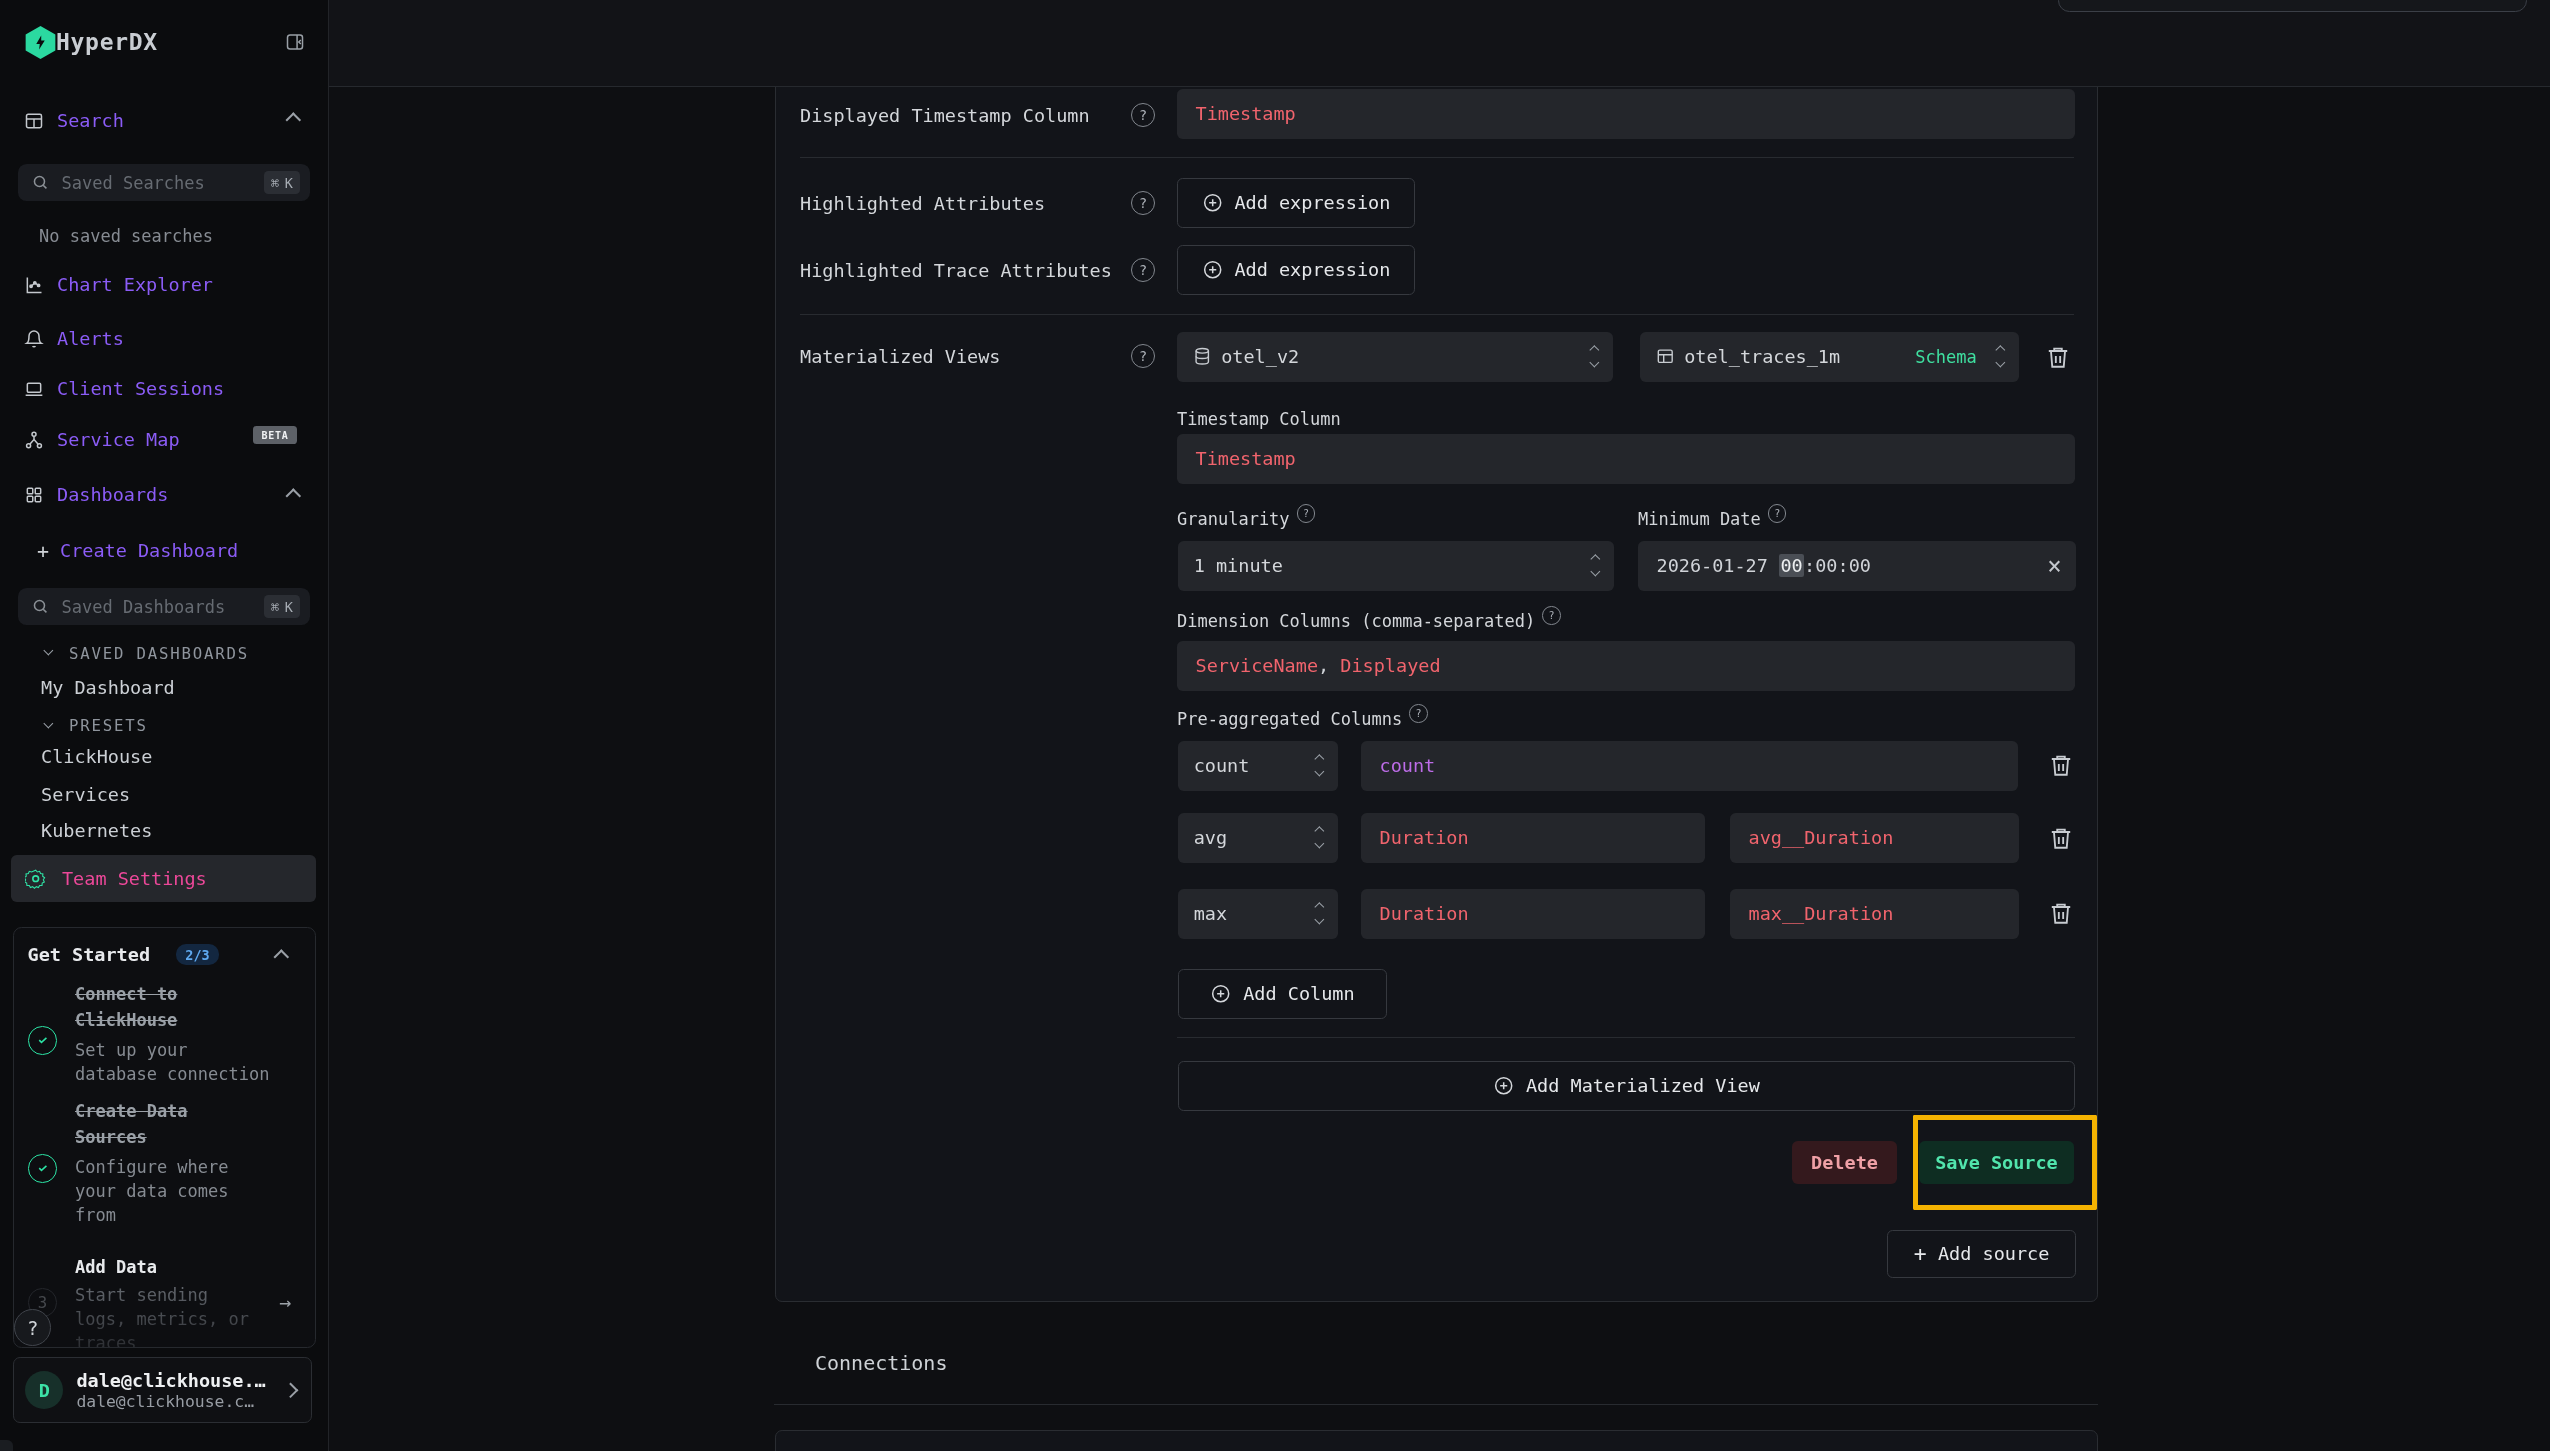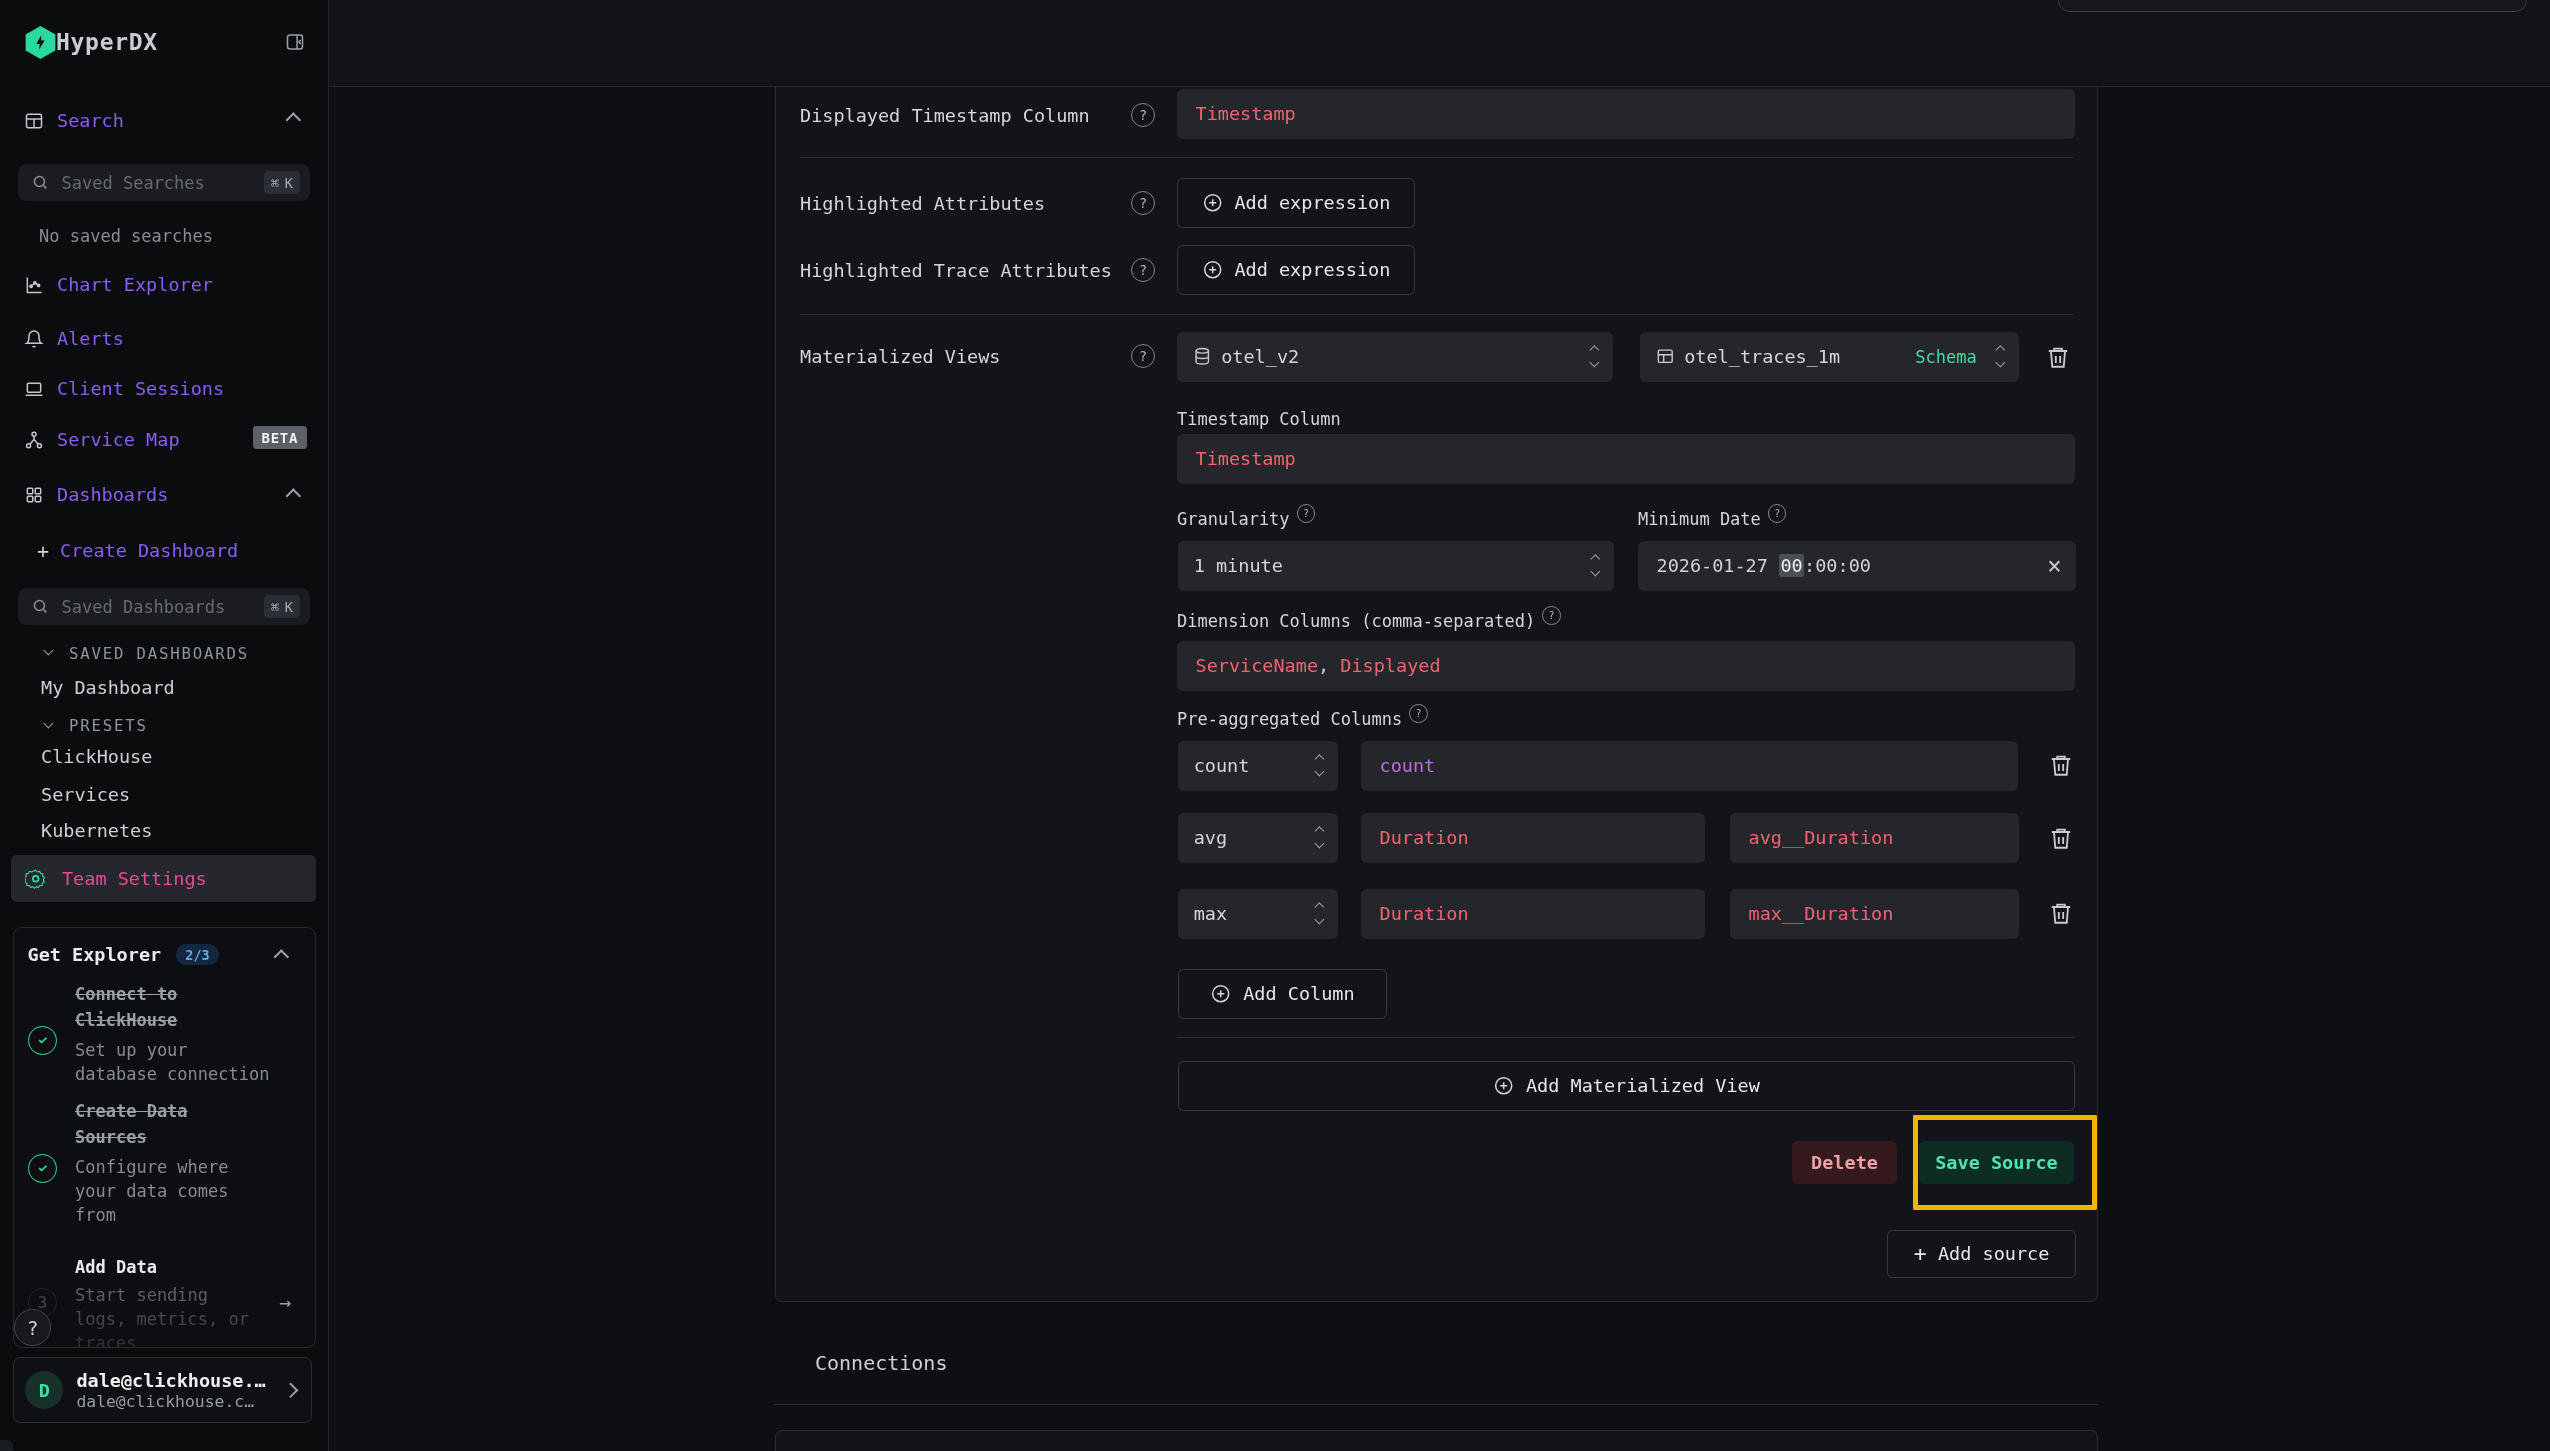--- a/index.html
+++ b/index.html
@@ -18,21 +18,21 @@
   .chev{display:inline-block;width:8.6px;height:8.6px;border-right:2.1px solid #9aa0a7;border-bottom:2.1px solid #9aa0a7;}
   .chev.up{transform:rotate(-135deg);} .chev.down{transform:rotate(45deg);} .chev.right{transform:rotate(-45deg);}
   .chev.sm{width:5.7px;height:5.7px;border-width:1.8px;}
   .searchbox{background:#1a1c21;border-radius:8.6px;height:37px;display:flex;align-items:center;padding:0 10px 0 13px;box-sizing:border-box;}
   .searchbox input{background:transparent;border:none;outline:none;flex:1;margin-left:10px;
                    font-family:inherit;font-size:17px;color:#c9cdd2;min-width:0;}
   .searchbox input::placeholder{color:#666b72;}
   .kbd{background:#2b2e34;border-radius:4.3px;height:23px;padding:0 7.1px;display:flex;align-items:center;gap:5.7px;
        font-size:13.5px;color:#a7adb4;}
   .muted{color:#878c93;}
-  .badge-gray{background:#5d6167;border-radius:3.6px;color:#f0f2f4;font-size:14px;font-weight:bold;
+  .badge-gray{background:#5d6167;border-radius:3.6px;color:#f0f2f4;font-size:10px;font-weight:bold;
               padding:3.6px 8.6px;letter-spacing:0.7px;}
   .grouplabel{font-size:15.7px;color:#8f959d;letter-spacing:1.8px;}
   .sideitem{font-size:18.5px;color:#ccd0d5;}
   #team-settings{left:11.4px;top:855px;width:305px;height:47px;background:#25272c;border-radius:5.7px;
                  display:flex;align-items:center;gap:15.7px;padding-left:13.5px;box-sizing:border-box;color:#2fe3a6;}
   #team-settings .navlabel{color:#ec4899;}
   
   #get-started{left:13px;top:927px;width:303px;height:421px;border:0.7px solid #26292e;border-radius:8.6px;
                background:#0d0e11;box-sizing:border-box;overflow:hidden;}
   .gs-title{font-size:18.5px;font-weight:bold;color:#e8eaed;}
@@ -417,21 +417,21 @@
 
   <div id="team-settings" class="abs">
     <svg width="21.4" height="21.4" viewBox="0 0 24 24" fill="none" stroke="#2fe3a6" stroke-width="1.8">
         <circle cx="12" cy="12" r="3.2"></circle>
         <path d="M12 2.5l1.8 2 2.6-.8 1 2.5 2.7.4-.3 2.7 2.2 1.6-1.5 2.3 1.2 2.4-2.4 1.2-.2 2.7-2.7.1-1.3 2.4-2.5-1-2 1.8-2-1.8-2.5 1-1.3-2.4-2.7-.1-.2-2.7-2.4-1.2 1.2-2.4-1.5-2.3 2.2-1.6-.3-2.7 2.7-.4 1-2.5 2.6.8z" stroke-width="1.2"></path>
       </svg>
     <span class="navlabel">Team Settings</span>
   </div>
 
   <div id="get-started" class="abs">
-    <div class="abs gs-title" style="left:13.5px;top:15.7px;">Get Explorer</div>
+    <div class="abs gs-title" style="left:13.5px;top:15.7px;">Get Started</div>
     <span class="abs gs-badge" style="left:162px;top:15.7px;">2/3</span>
     <i class="abs chev up" style="left:262px;top:24px;"></i>
 
     <span class="abs check-circle" style="left:14.3px;top:98px;">
       <svg width="15.7" height="15.7" viewBox="0 0 24 24" fill="none" stroke="#2ce3a5" stroke-width="2.4">
           <path d="M6.5 12.5l3.4 3.4L17.5 9"></path>
         </svg>
     </span>
     <div class="abs gs-item-title" style="left:61px;top:53px;width:207px;">Connect to ClickHouse</div>
     <div class="abs gs-item-sub" style="left:61px;top:110px;width:201px;">Set up your database connection</div>

